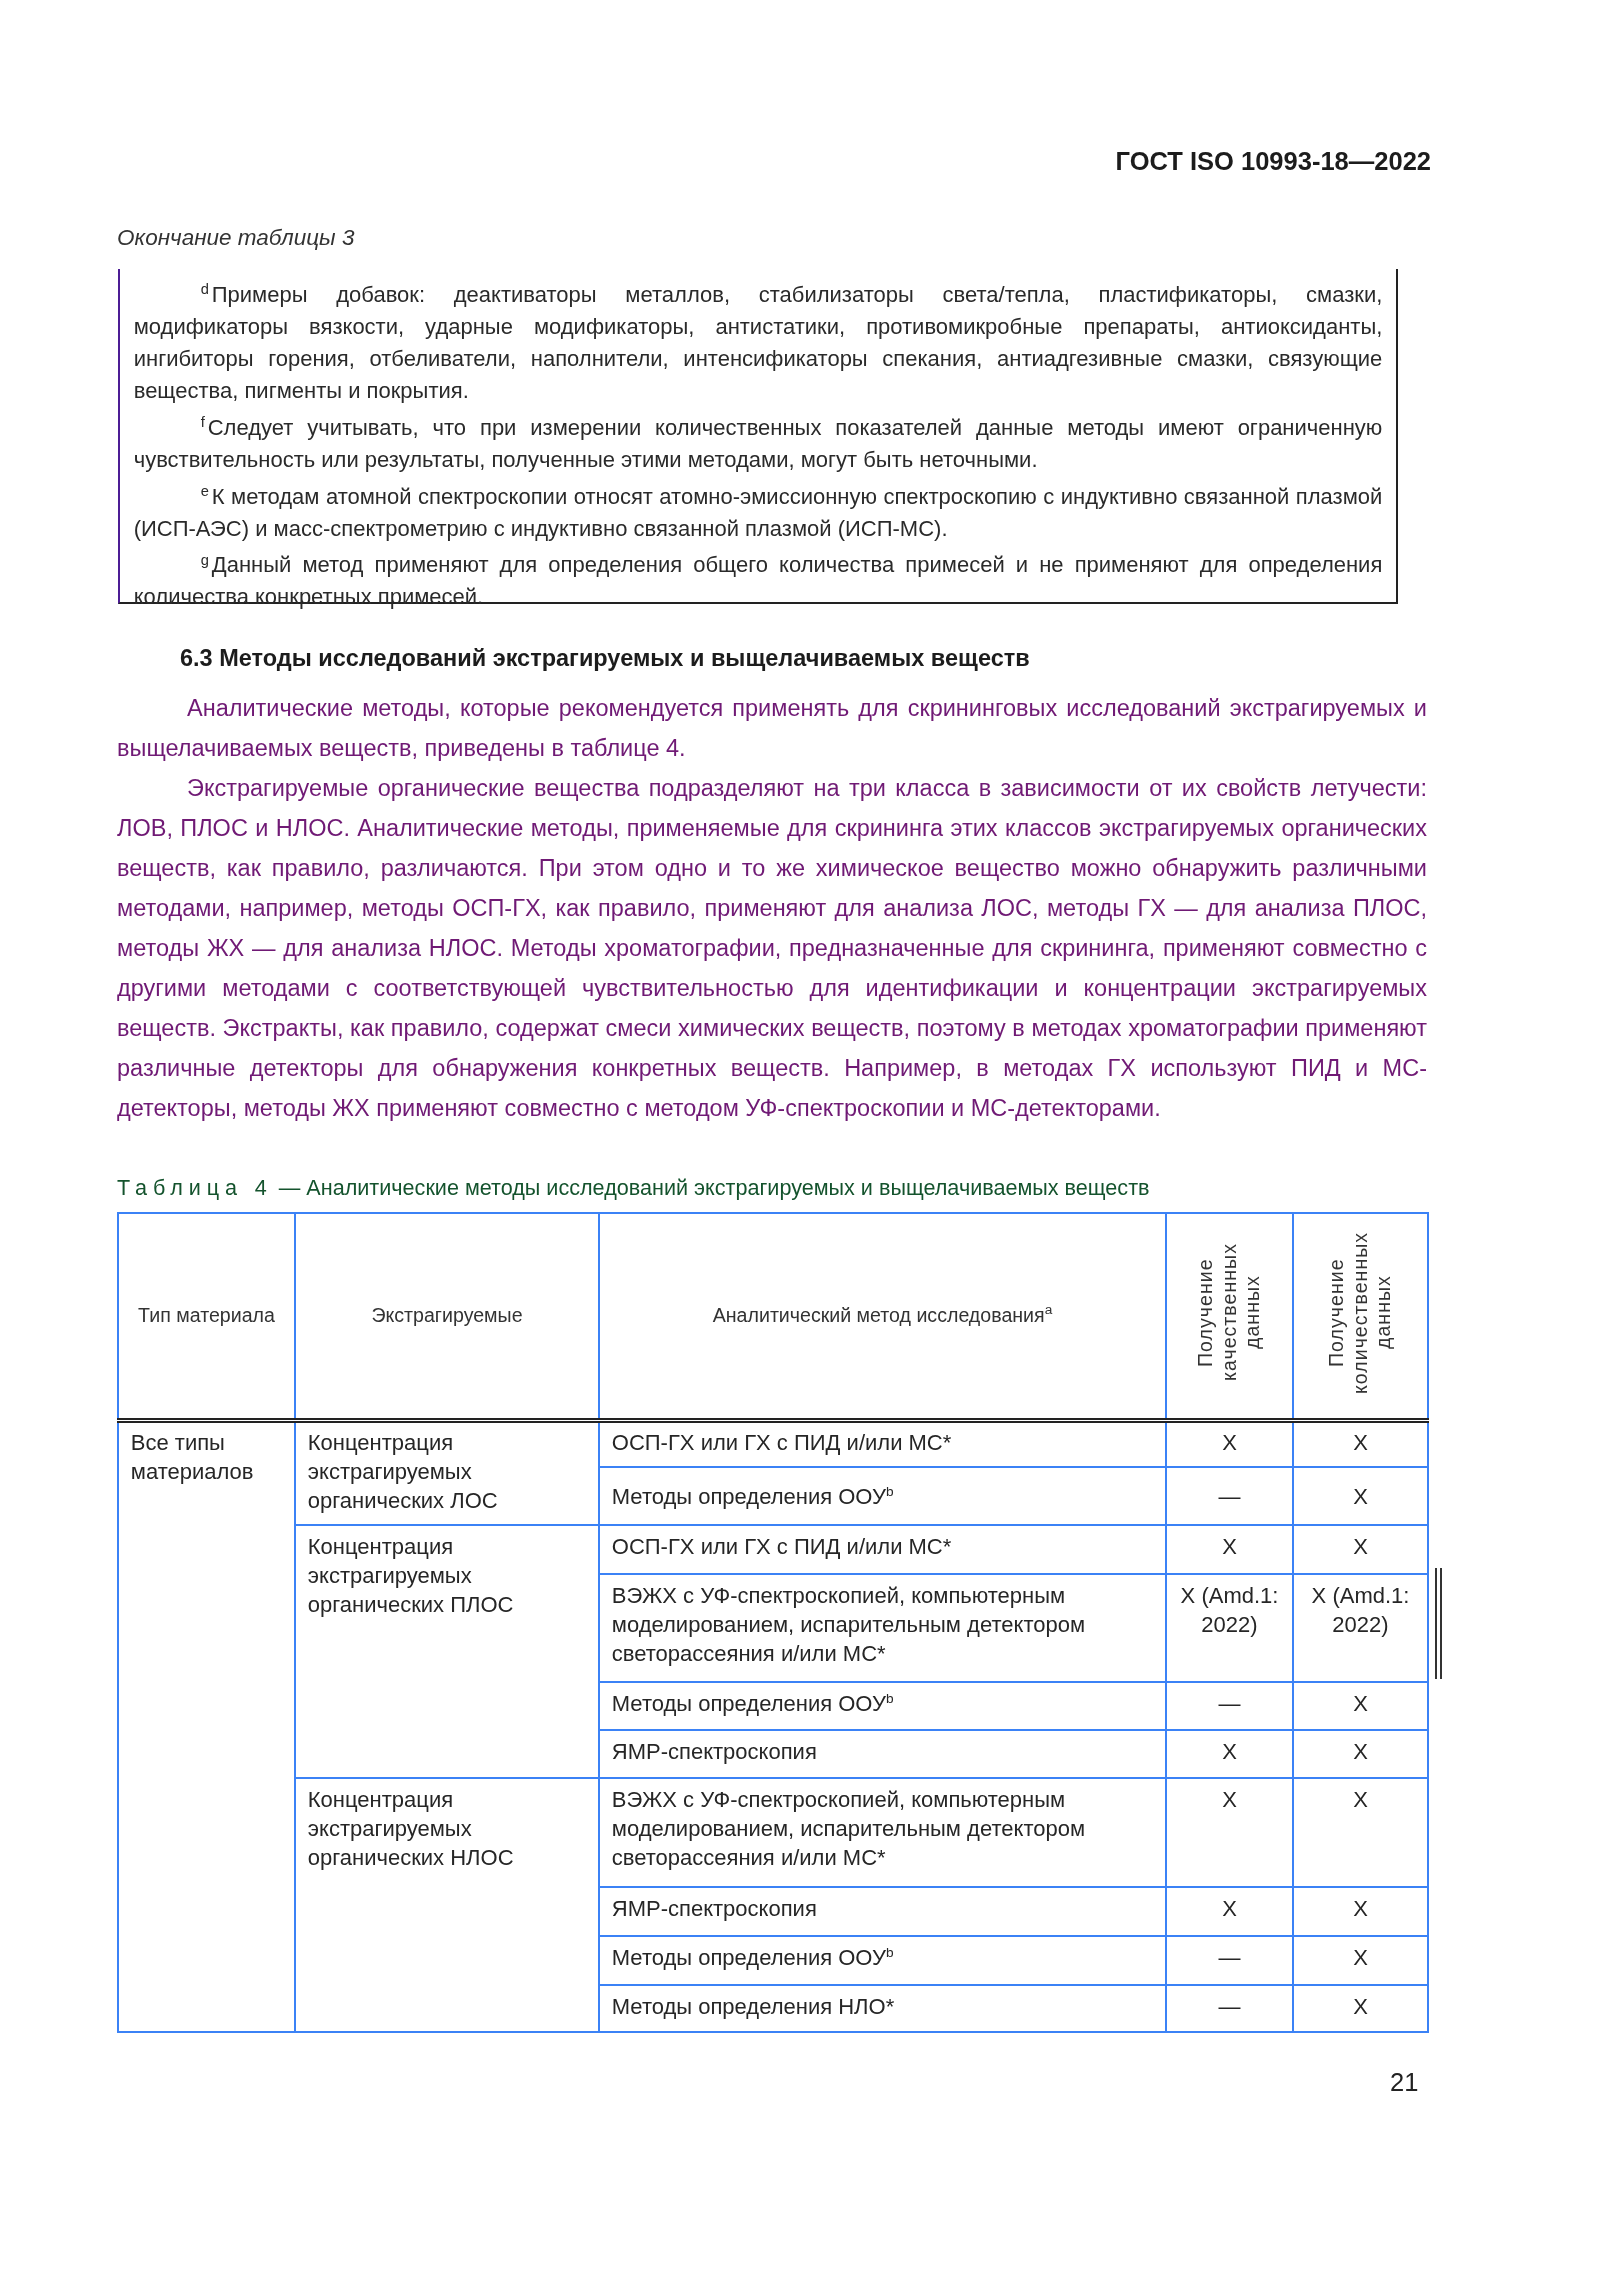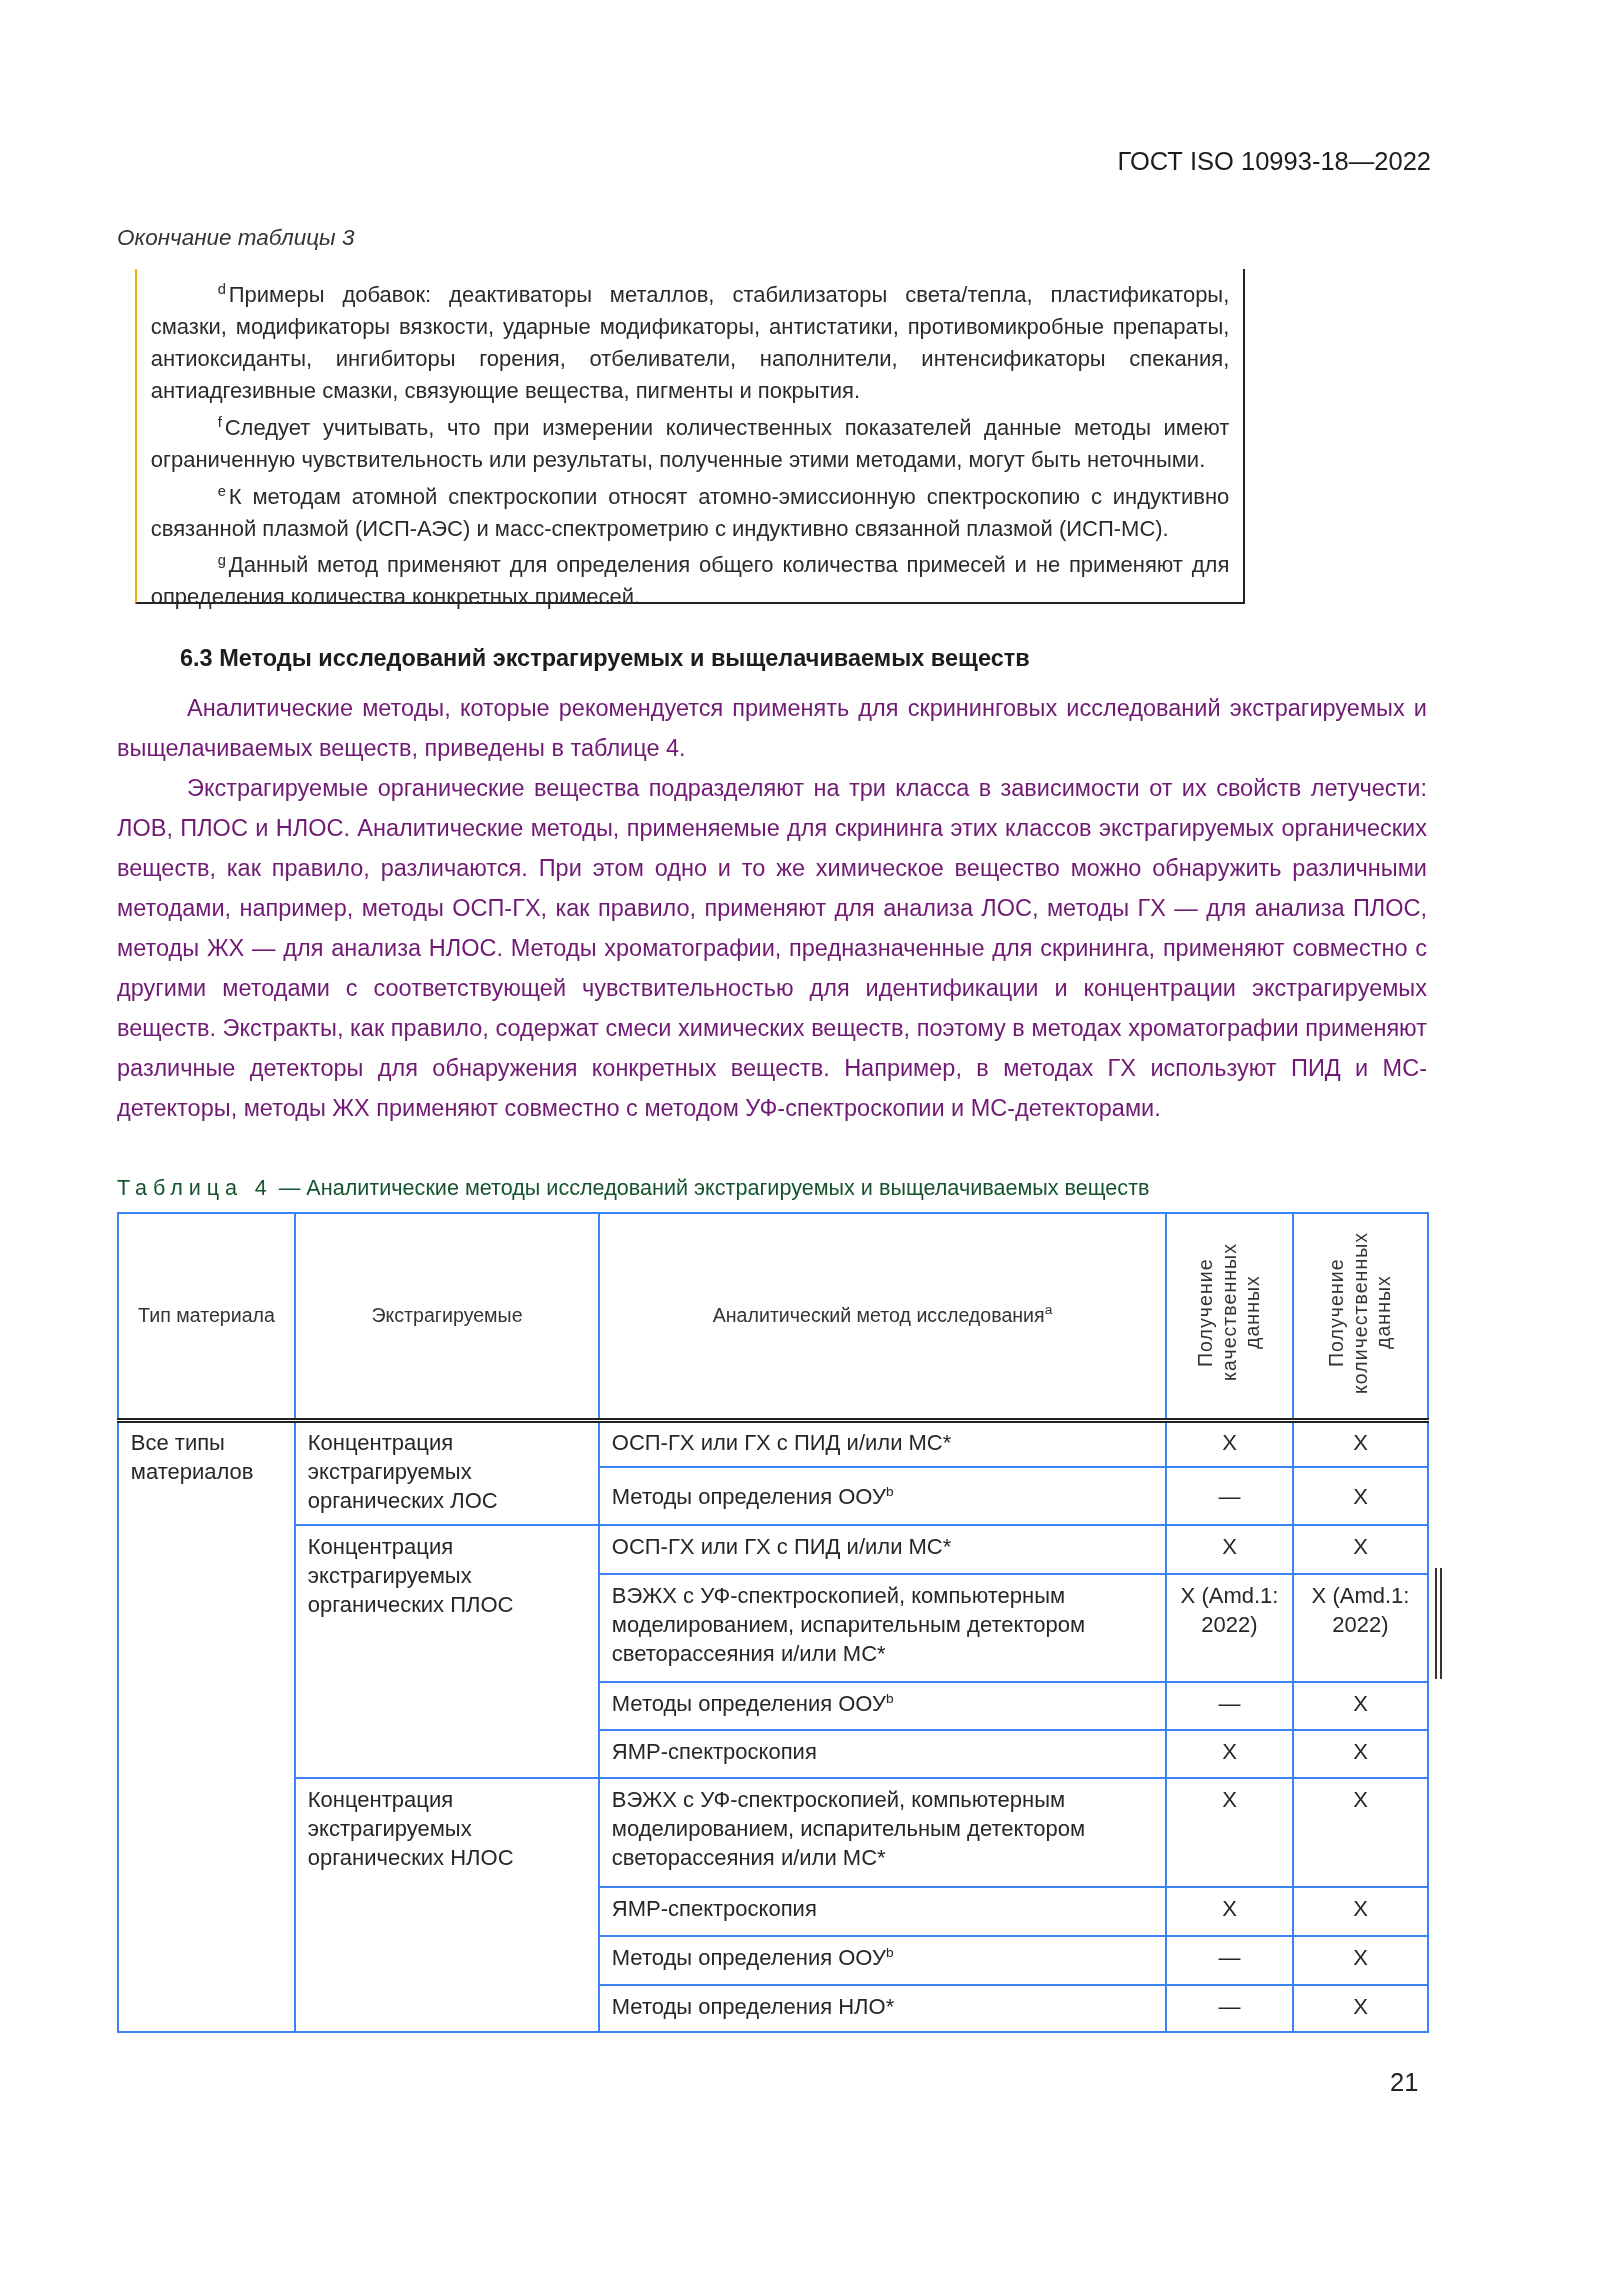--- a/index.html
+++ b/index.html
@@ -1,25 +1,25 @@
 <!DOCTYPE html>
 <html><head>
 <meta charset="utf-8">
 <style>
   html, body { margin: 0; padding: 0; background: #ffffff; }
   body {
     width: 1621px; height: 2293px; position: relative; overflow: hidden;
     font-family: "Liberation Sans", sans-serif; color: #222;
   }
   .abs { position: absolute; }
-  .doc-code { left: 1078px; top: 147px; width: 353px; text-align: right; font-weight: normal; font-size: 25.5px; color: #1c1c1c; }
+  .doc-code { left: 1078px; top: 147px; width: 353px; text-align: right; font-weight: bold; font-size: 25.5px; color: #1c1c1c; }
   .cont-caption { left: 117px; top: 225px; font-style: italic; font-size: 22.5px; color: #333; }
   .notes-box {
-    left: 135px; top: 269px; width: 1110px; height: 335px;
-    border-left: 2px solid #eab308; border-right: 2px solid #222; border-bottom: 2.9px solid #222;
+    left: 118px; top: 269px; width: 1280px; height: 335px;
+    border-left: 2px solid #4c1d95; border-right: 2px solid #222; border-bottom: 2.9px solid #222;
     box-sizing: border-box; padding: 9.8px 13.7px 0 13.7px;
   }
   .note { font-size: 22px; line-height: 32px; text-align: justify; text-indent: 67px; margin: 0 0 4.9px 0; color: #2a2a2a; }
   .note sup { font-size: 14.7px; vertical-align: 7.8px; line-height: 0; margin-right: 2.9px; }
   .sec-heading { left: 180px; top: 645px; font-weight: bold; font-size: 23.5px; color: #1c1c1c; }
   .body-text { left: 117px; top: 688px; width: 1310px; }
   .para { font-size: 23.5px; line-height: 40px; text-align: justify; text-indent: 70px; margin: 0; color: #701a75; }
   .tbl-caption { left: 117px; top: 1175px; font-size: 21.6px; color: #14532d; }
   .tbl-caption .spaced { letter-spacing: 5.9px; }
   table.t4 {

